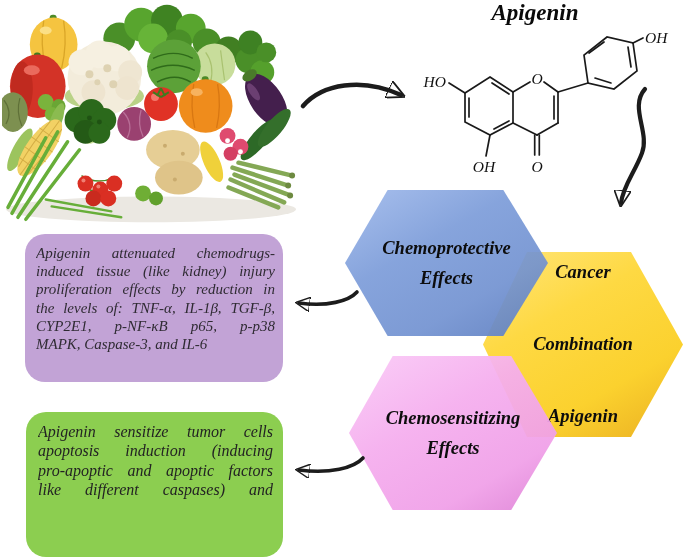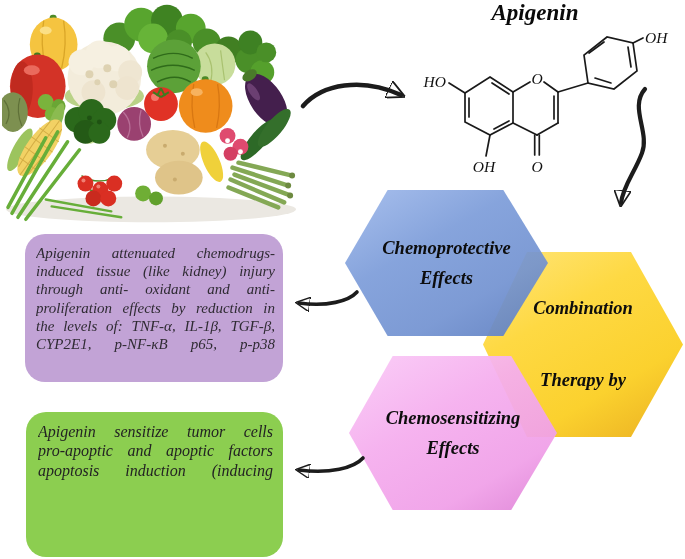--- a/index.html
+++ b/index.html
@@ -245,39 +245,39 @@
     </defs>
     <path d="M303 106 C322 84 362 77 401 95" stroke-width="4.6" marker-end="url(#ah)"></path>
     <path d="M645 89 C629 107 650 132 642 153 C635 172 623 186 621 203" stroke-width="4.2" marker-end="url(#ah)"></path>
     <path d="M357 292 C349 301 327 307 299 303" stroke-width="3.6" marker-end="url(#ah)"></path>
     <path d="M363 458 C354 468 330 474 299 470" stroke-width="3.6" marker-end="url(#ah)"></path>
   </svg>
 
   <div class="hex hex-yellow">
     <span class="hl">Cancer</span>
     <span class="hl">Combination</span>
-    <span class="hl">Therapy by</span>
     <span class="hl">Apigenin</span>
   </div>
   <div class="hex hex-blue">
     <span class="hl">Chemoprotective</span>
     <span class="hl">Effects</span>
   </div>
   <div class="hex hex-pink">
     <span class="hl">Chemosensitizing</span>
     <span class="hl">Effects</span>
   </div>
 
   <div class="box box-purple">
     <div class="bl">Apigenin attenuated chemodrugs-</div>
     <div class="bl">induced tissue (like kidney) injury</div>
-    <div class="bl">through anti- oxidant and anti-</div>
     <div class="bl">proliferation effects by reduction in</div>
     <div class="bl">the levels of: TNF-α, IL-1β, TGF-β,</div>
     <div class="bl">CYP2E1, p-NF-κB p65, p-p38</div>
+    <div class="bl bl-last">MAPK, Caspase-3, and IL-6</div>
   </div>
   <div class="box box-green">
     <div class="bl">Apigenin sensitize tumor cells</div>
+    <div class="bl">apoptosis induction (inducing</div>
     <div class="bl">pro-apoptic and apoptic factors</div>
-    <div class="bl">apoptosis induction (inducing</div>
+    <div class="bl">like different caspases) and</div>
   </div>
 
 </div>
 
 </body></html>

